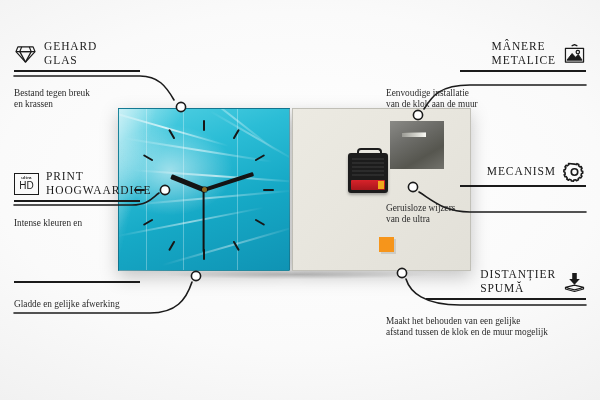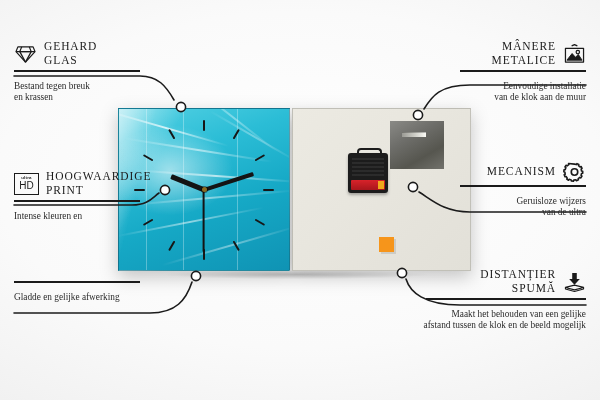--- a/index.html
+++ b/index.html
@@ -12,26 +12,26 @@
   .stage{position:absolute;inset:0;}
 
   
   .feat{position:absolute;width:215px;}
   .feat .head{display:flex;align-items:center;gap:7px;}
   .feat.right .head{flex-direction:row-reverse;}
   .feat .title{
     font-size:11.5px;letter-spacing:.9px;font-weight:400;color:#1b1b1b;
     line-height:13.5px;text-transform:uppercase;
   }
-  .feat.right .title{text-align:right;}
+  .feat.right .title{}
   .feat .rule{height:1.5px;background:#1b1b1b;margin-top:3px;}
   .feat .desc{
-    font-size:9.3px;line-height:11.4px;color:#2b2b2b;margin-top:9px;
-  }
-  .feat.right .desc{text-align:right;}
+    font-size:9.3px;line-height:11.4px;color:#2b2b2b;margin-top:16px;
+  }
+  .feat.right .desc{}
 
   .ico{width:23px;height:20px;flex:0 0 auto;display:block;}
 
   
   .hdbox{
     width:23px;height:20px;border:1.4px solid #1b1b1b;flex:0 0 auto;
     display:flex;flex-direction:column;align-items:center;justify-content:center;
     line-height:1;font-family:"Liberation Sans",sans-serif;
   }
   .hdbox .u{font-size:4.4px;letter-spacing:.2px;font-weight:700;color:#1b1b1b;}
@@ -212,22 +212,22 @@
     </div>
   </div>
 
   <div class="feat" style="left:14px;top:170px;width:200px;">
     <div class="head">
       <div class="hdbox">
         <span class="u">ultra</span>
         <span class="h">HD</span>
       </div>
       <div class="title">
+        <div>PRINT</div>
         <div>HOOGWAARDIGE</div>
-        <div>PRINT</div>
       </div>
     </div>
     <div class="rule" style="width:126px;"></div>
     <div class="desc">
       <div>Intense kleuren en</div>
     </div>
   </div>
 
   <div class="feat" style="left:14px;top:278px;width:200px;">
     <div class="rule" style="width:126px;"></div>
@@ -289,17 +289,17 @@
         </g>
       </svg>
       <div class="title">
         <div>DISTANȚIER</div>
         <div>SPUMĂ</div>
       </div>
     </div>
     <div class="rule" style="width:160px;margin-left:40px;"></div>
     <div class="desc">
       <div>Maakt het behouden van een gelijke</div>
-      <div>afstand tussen de klok en de beeld mogelijk</div>
+      <div>afstand tussen de klok en de muur mogelijk</div>
     </div>
   </div>
 
 </div>
 
 </body></html>

